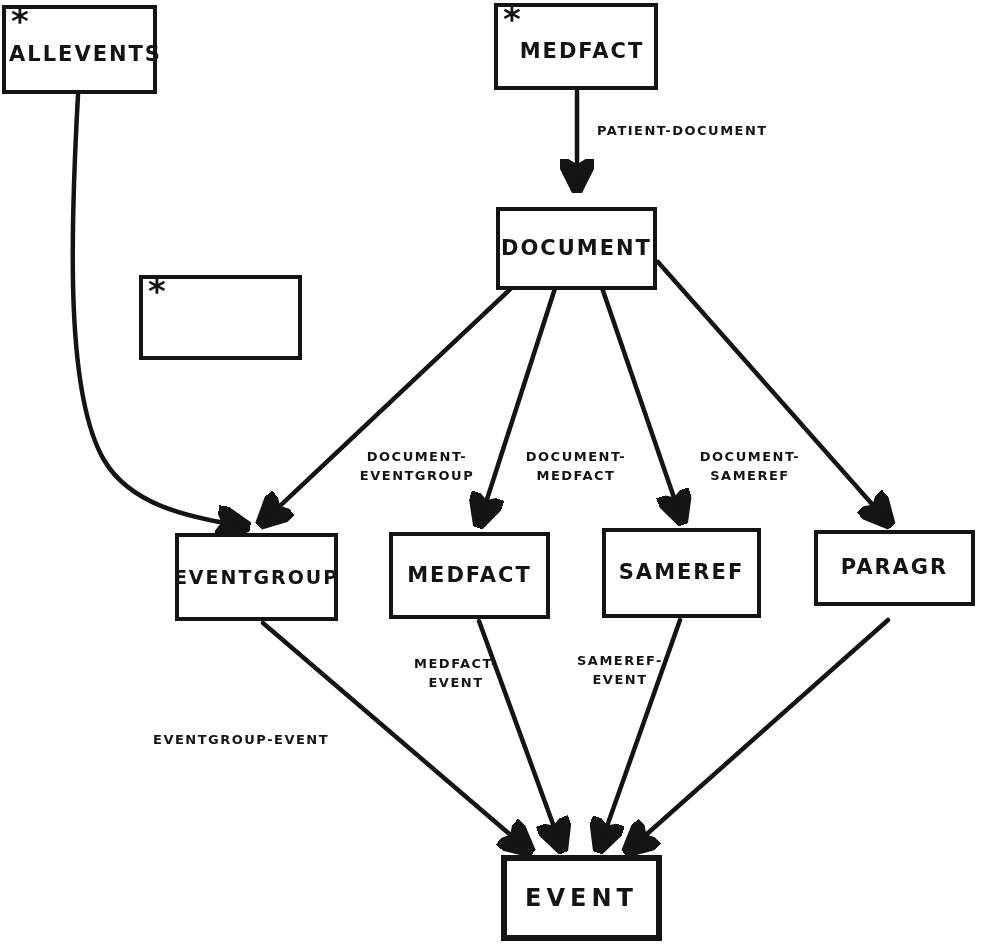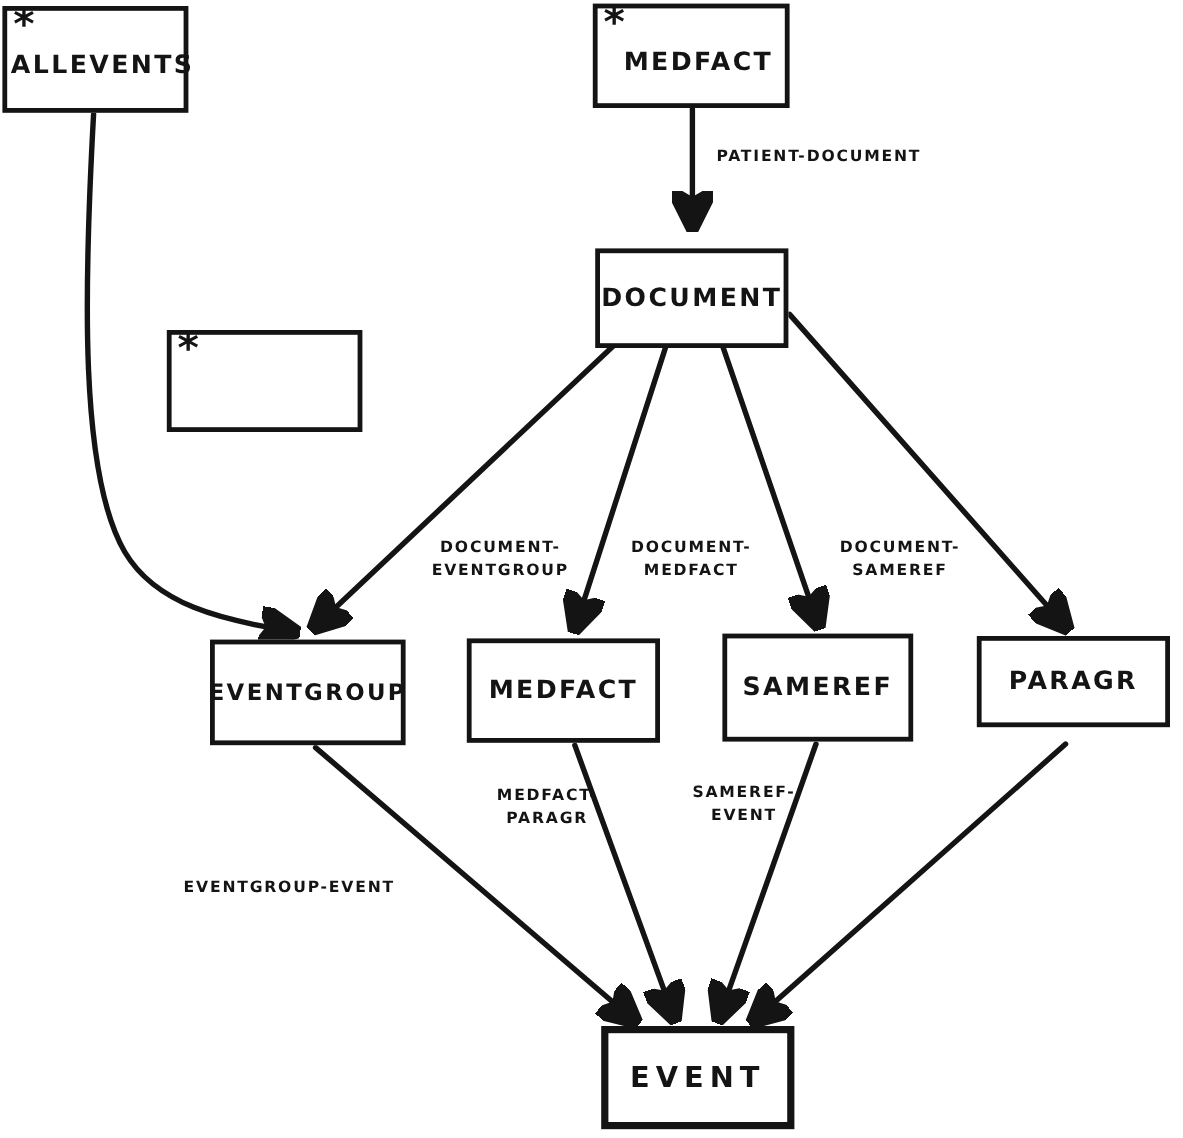--- a/index.html
+++ b/index.html
@@ -139,19 +139,19 @@
   <div class="edge-label center" style="left:552px; top:448px;">DOCUMENT-
 MEDFACT</div>
 
   <div class="edge-label center" style="left:726px; top:448px;">DOCUMENT-
 SAMEREF</div>
 
 
   <div class="edge-label" style="left:131px; top:731px;margin-left:22px;">EVENTGROUP-EVENT</div>
 
   <div class="edge-label center" style="left:432px; top:655px;">MEDFACT-
-PARAGR</div>
+EVENT</div>
 
   <div class="edge-label center" style="left:596px; top:652px;">SAMEREF-
 EVENT</div>
 
 
 </div>
 
 </body></html>

